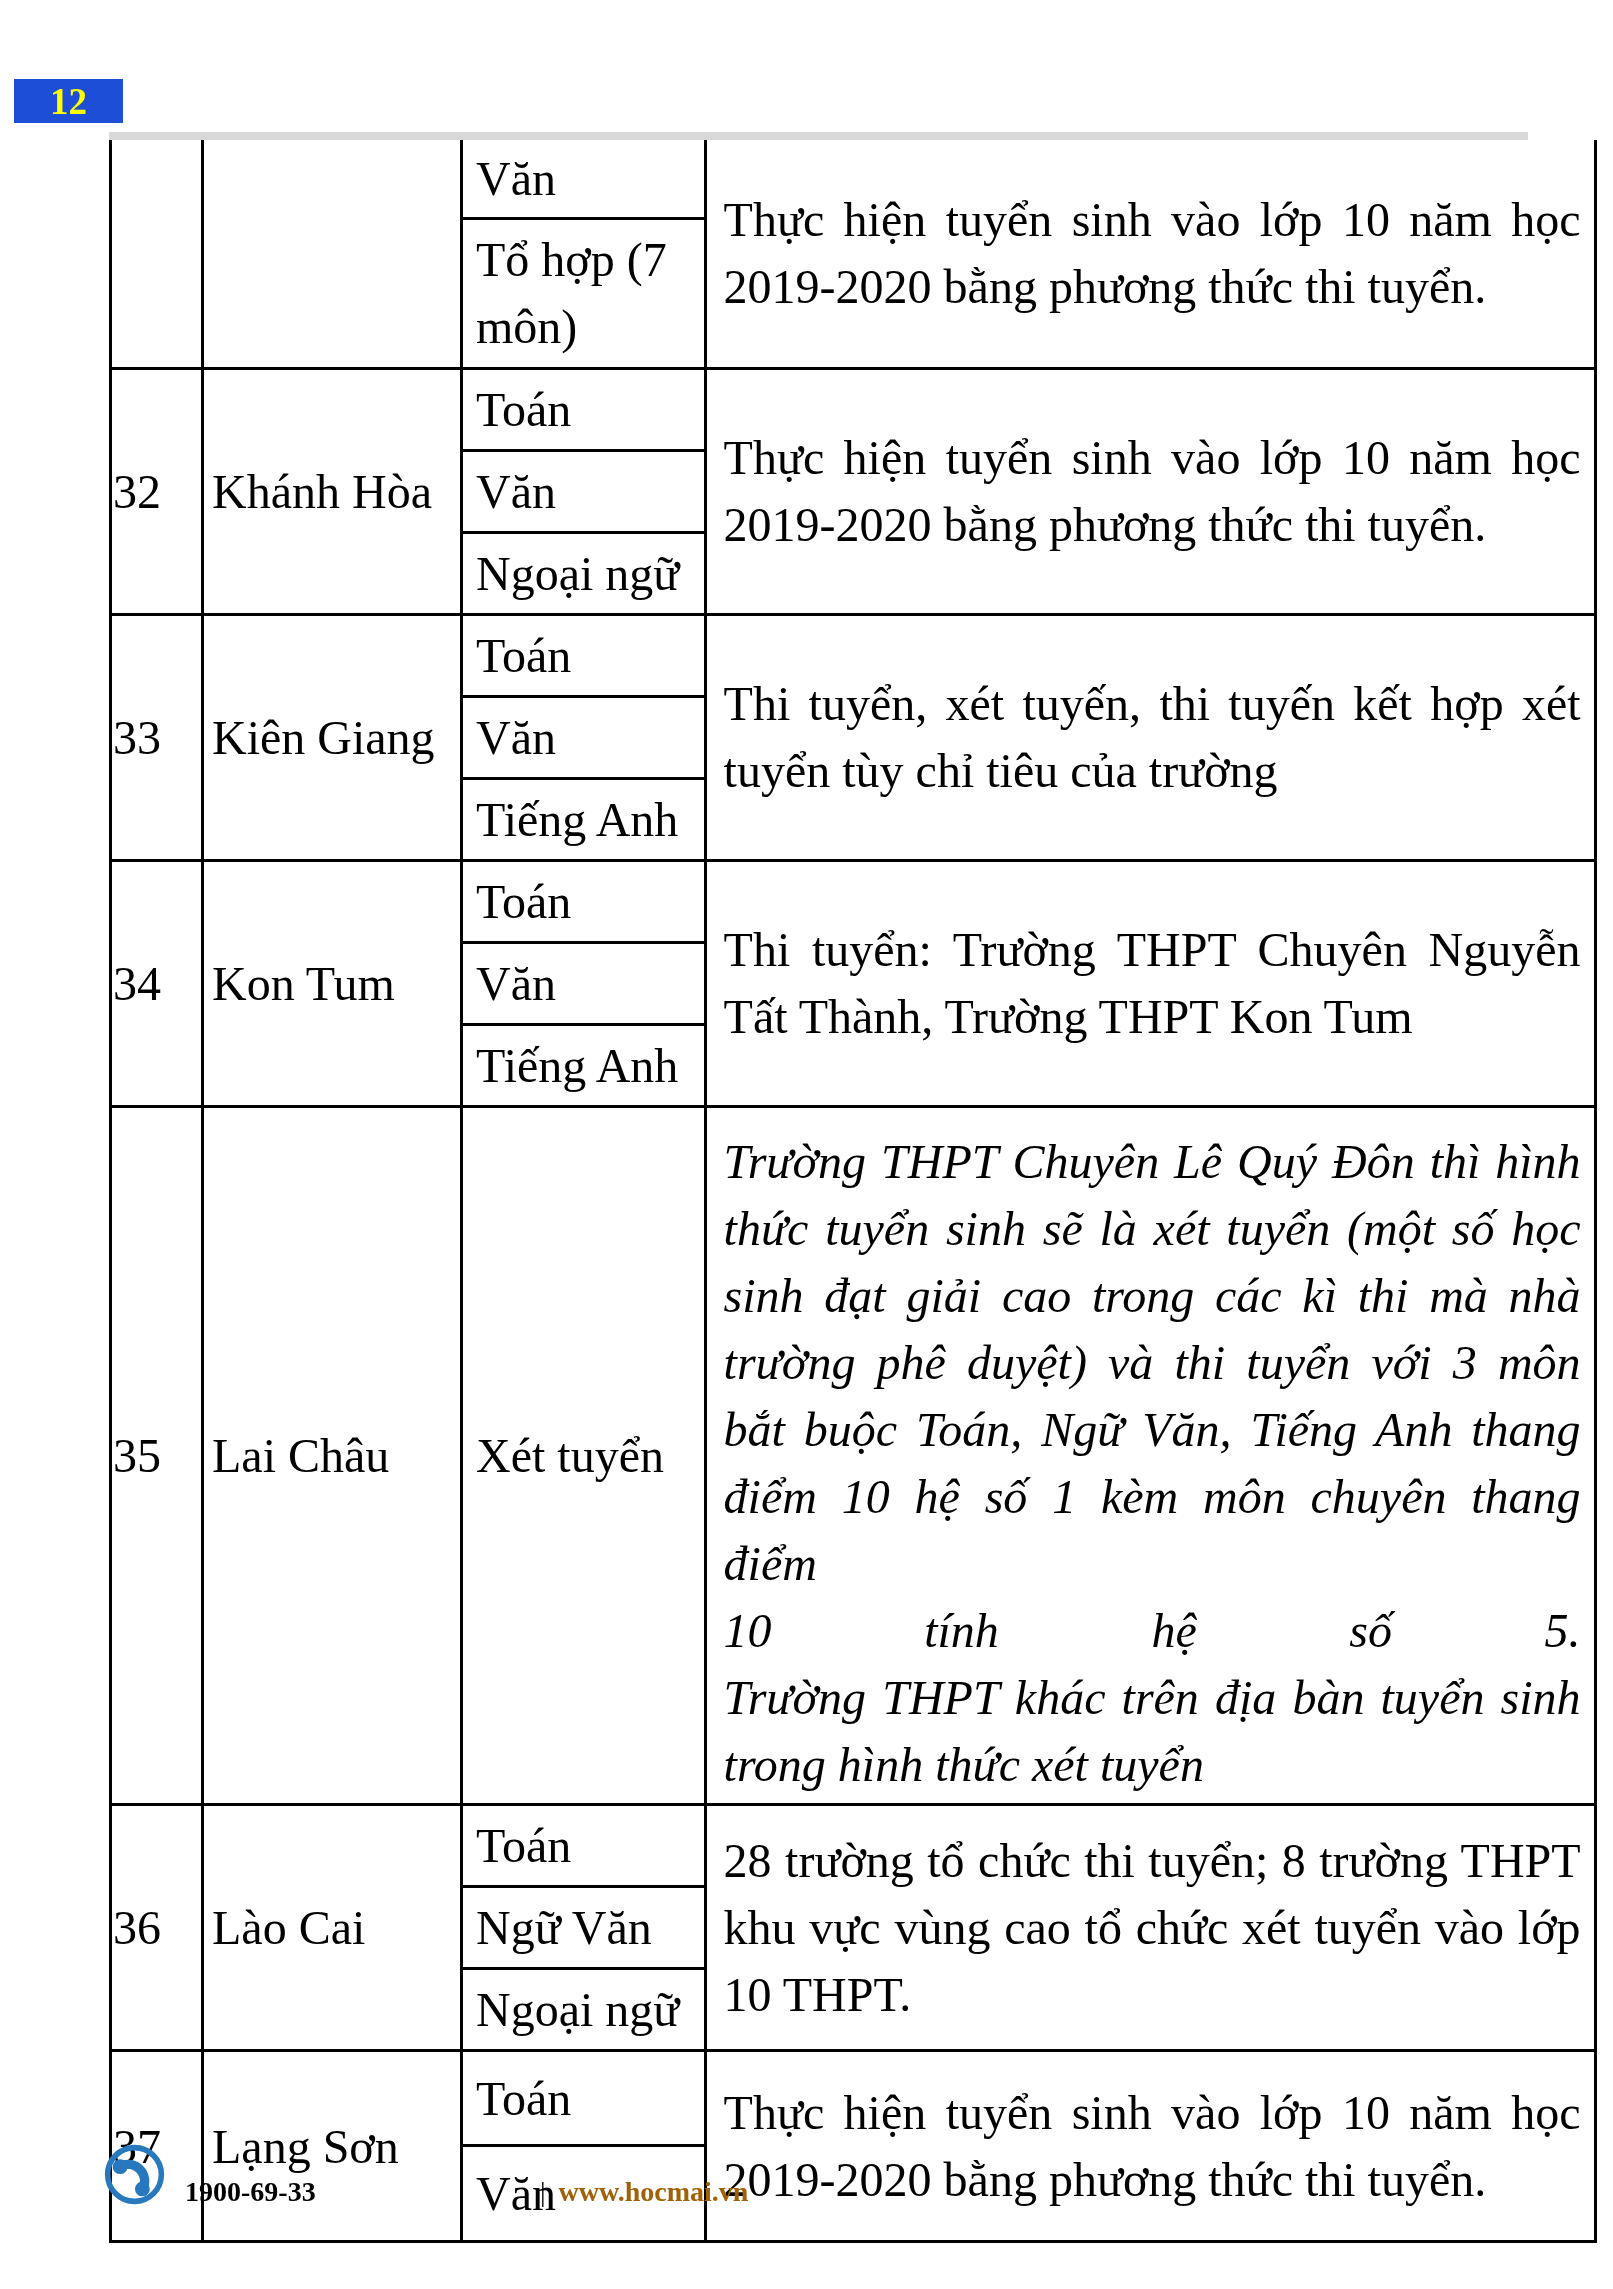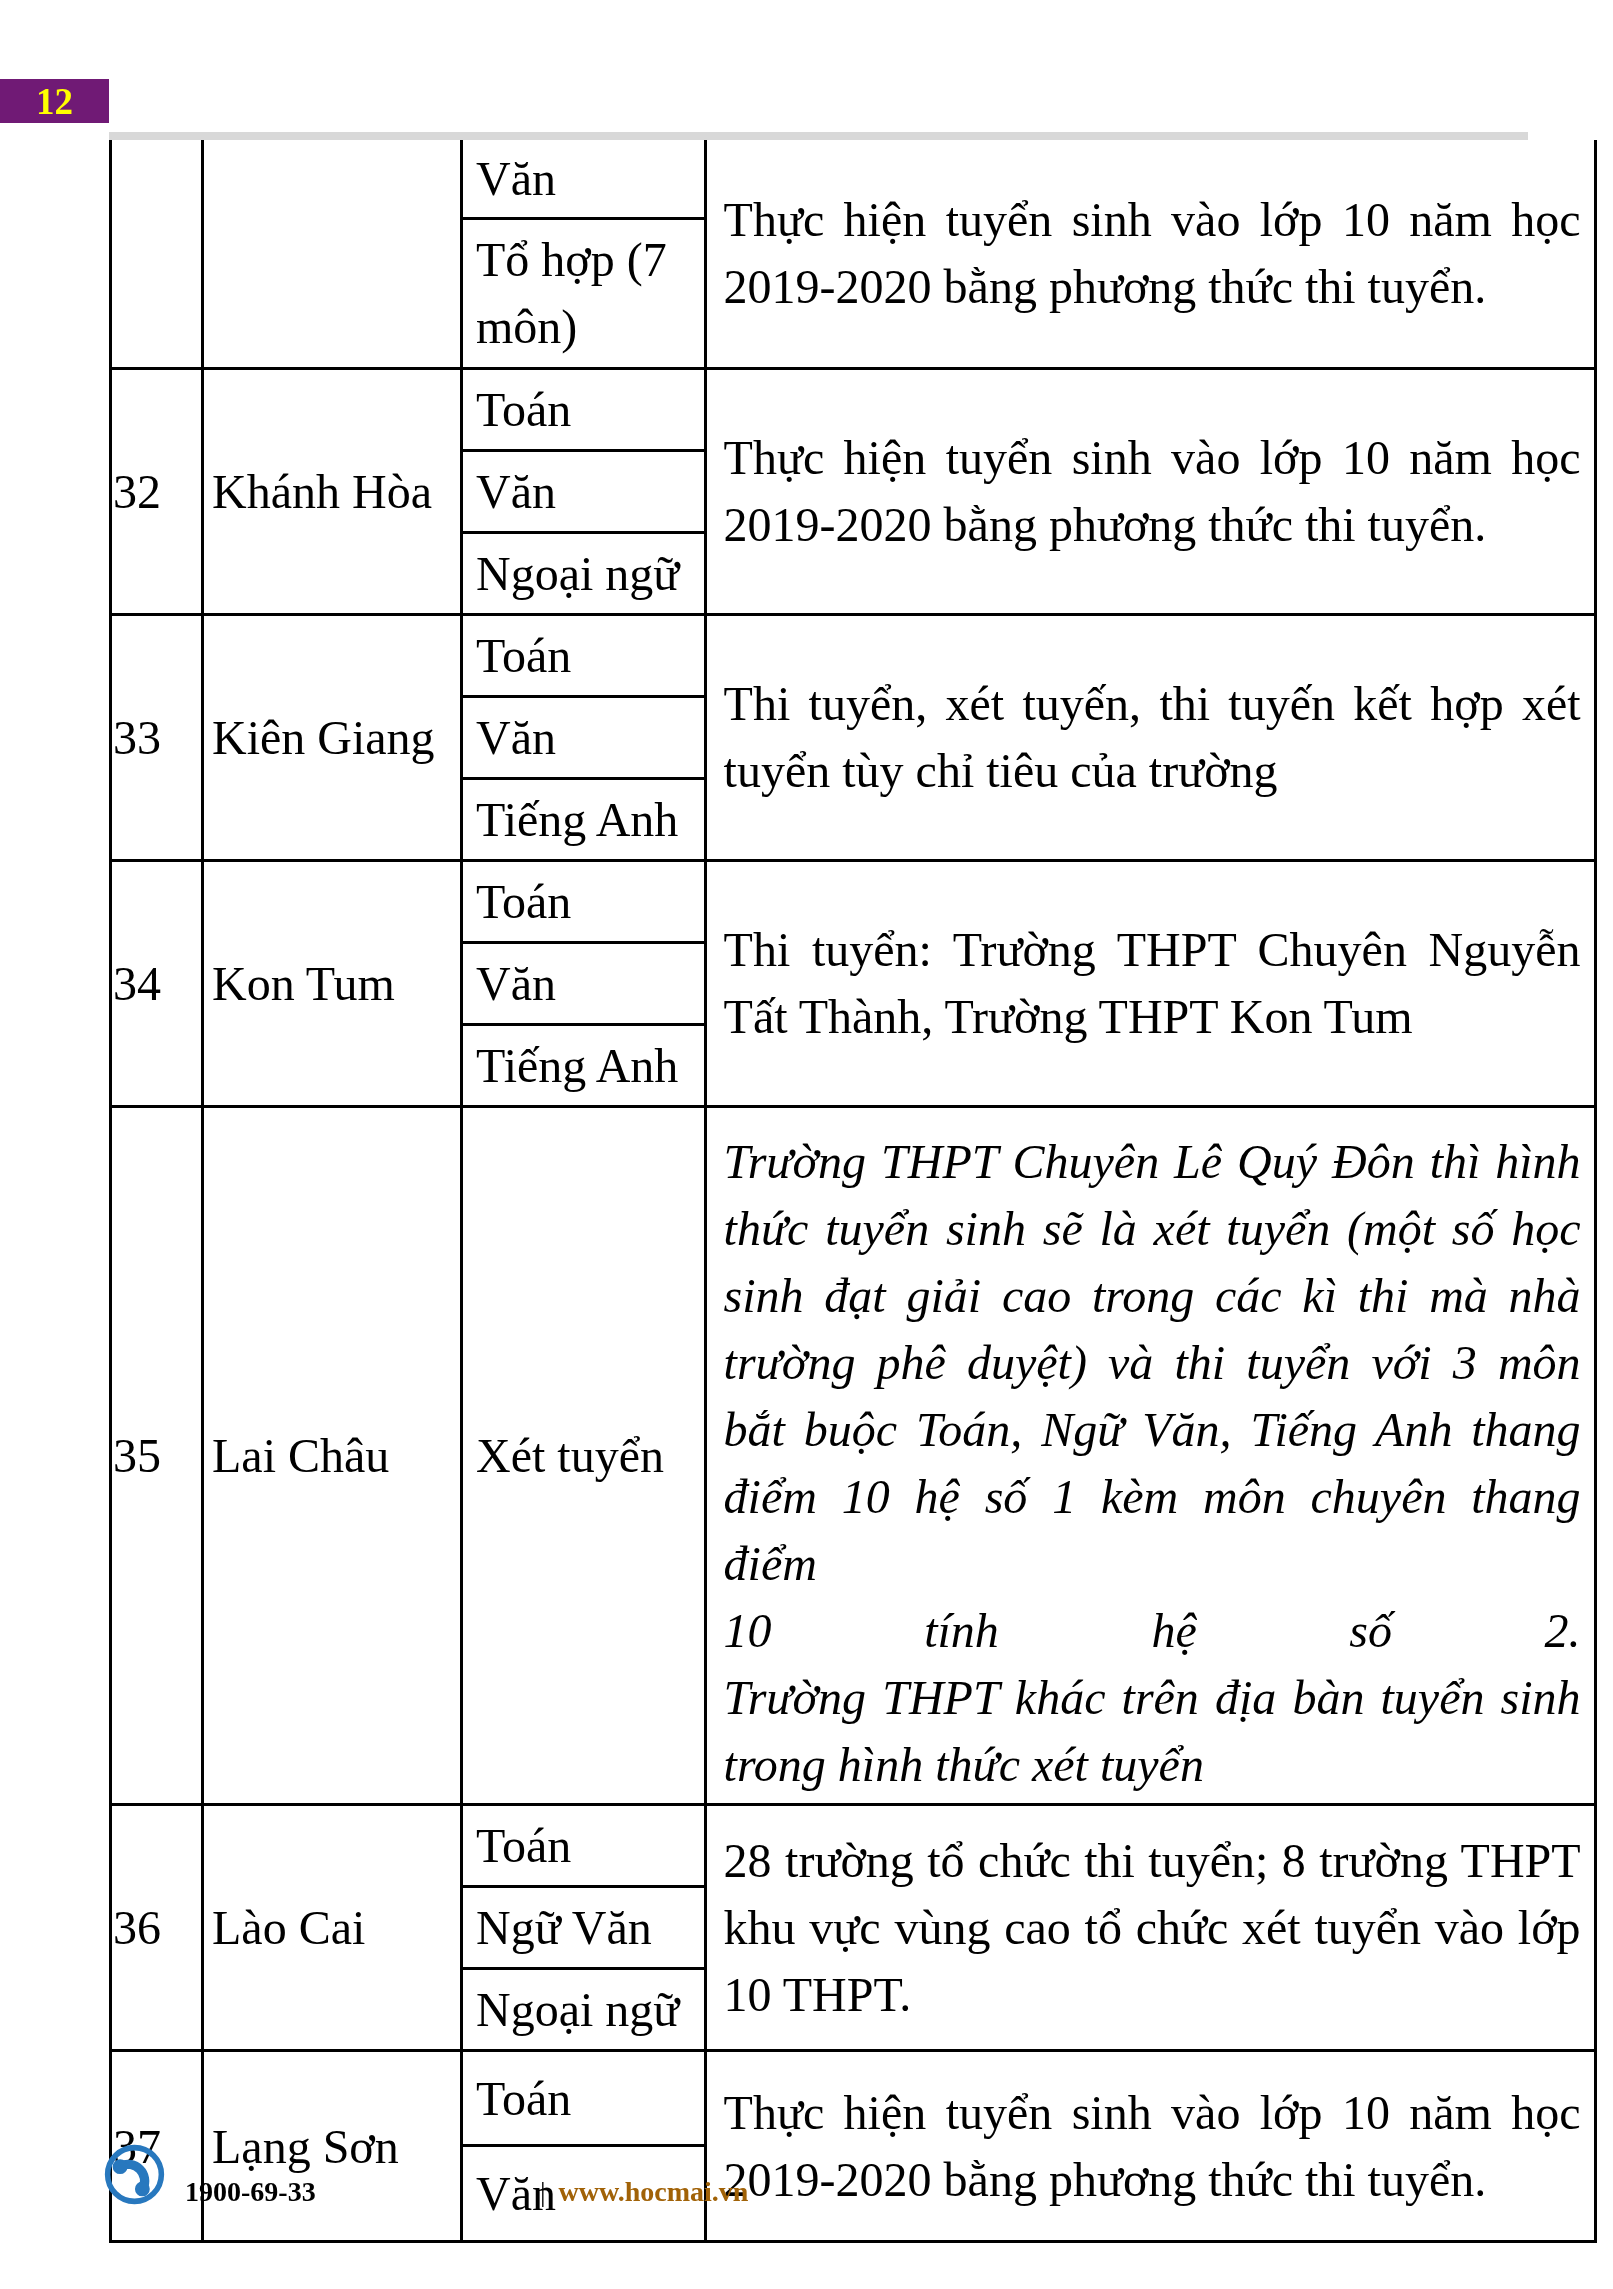--- a/index.html
+++ b/index.html
@@ -48,21 +48,21 @@
   #f-web{left:540px;}
   #f-mail{left:1082px;}
   .pipe{font-weight:normal;margin-right:13px;}
   a.weblink{text-decoration:none;}
 </style>
 </head>
 <body>
 
 <div id="page">
 
-  <div id="badge" style="background: #701a75; color: rgb(255, 255, 0);">
+  <div id="badge" style="background: #1d4ed8; color: rgb(255, 255, 0); margin-left: 14px;">
     <span>12</span>
   </div>
 
   <div id="table-topband" style="background: rgb(216, 216, 216);"></div>
 
   <div id="tbl-wrap">
     <table class="grid">
       <tbody id="tbl-body">
           <tr class="first-row" style="height: 78px;">
             <td class="c-no" rowspan="2"></td>
@@ -108,21 +108,21 @@
           </tr>
           <tr style="height: 82px;">
             <td class="c-subj">Tiếng Anh</td>
           </tr>
           <tr style="height: 529px;">
             <td class="c-no" rowspan="1">35</td>
             <td class="c-prov" rowspan="1">Lai Châu</td>
             <td class="c-subj">Xét tuyển</td>
             <td class="c-desc vtop" rowspan="1">
               <div class="j">Trường THPT Chuyên Lê Quý Đôn thì hình thức tuyển sinh sẽ là xét tuyển (một số học sinh đạt giải cao trong các kì thi mà nhà trường phê duyệt) và thi tuyển với 3 môn bắt buộc Toán, Ngữ Văn, Tiếng Anh thang điểm 10 hệ số 1 kèm môn chuyên thang điểm</div>
-              <div class="j-all">10 tính hệ số 2.</div>
+              <div class="j-all">10 tính hệ số 5.</div>
               <div class="j">Trường THPT khác trên địa bàn tuyển sinh trong hình thức xét tuyển</div>
             </td>
           </tr>
           <tr style="height: 82px;">
             <td class="c-no" rowspan="3">36</td>
             <td class="c-prov" rowspan="3">Lào Cai</td>
             <td class="c-subj">Toán</td>
             <td class="c-desc" rowspan="3">28 trường tổ chức thi tuyển; 8 trường THPT khu vực vùng cao tổ chức xét tuyển vào lớp 10 THPT.</td>
           </tr>
           <tr style="height: 82px;">

